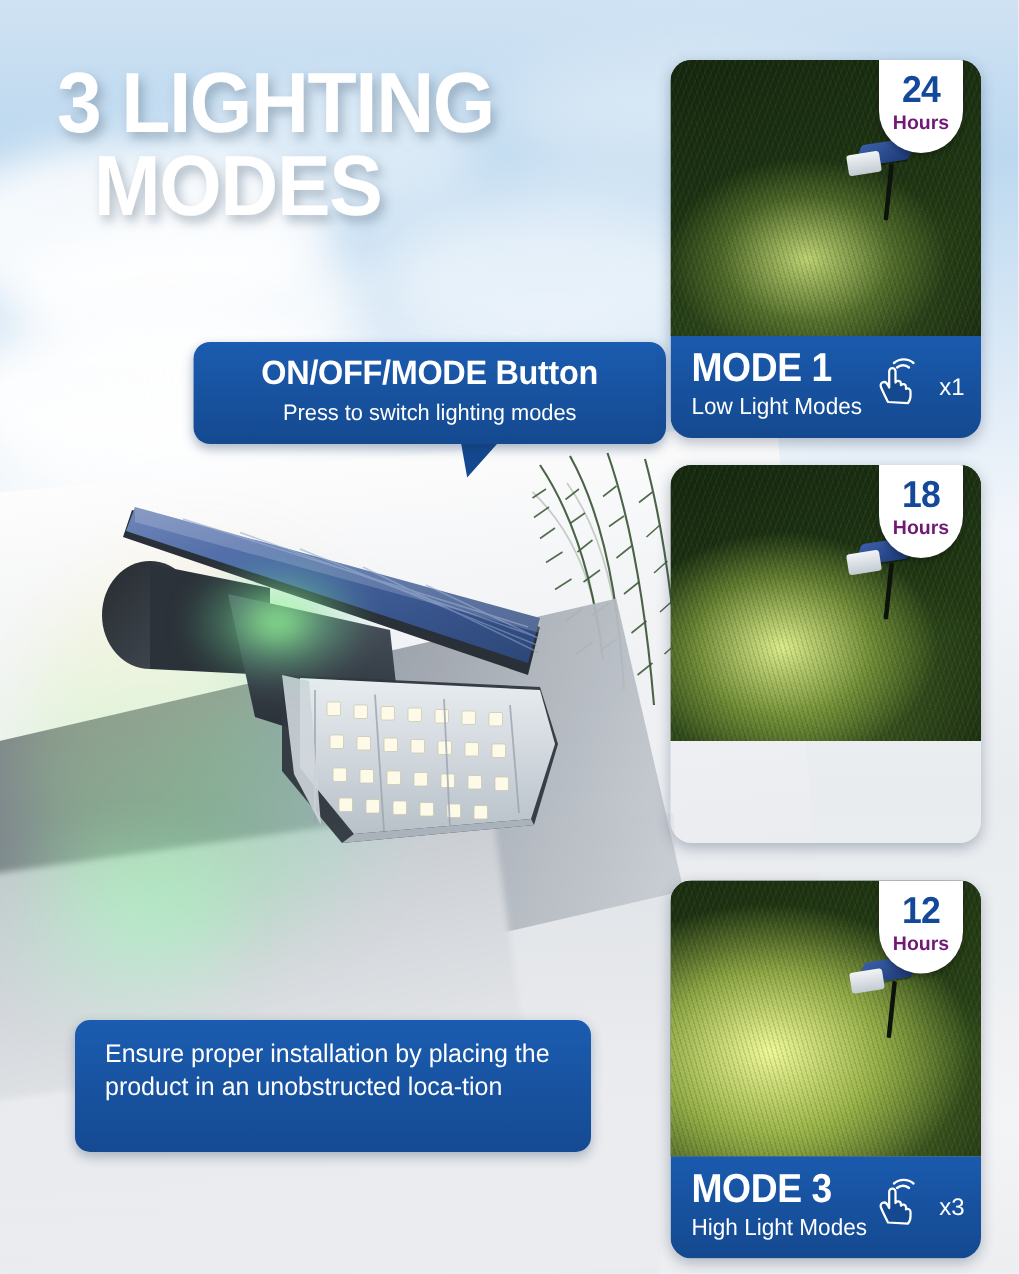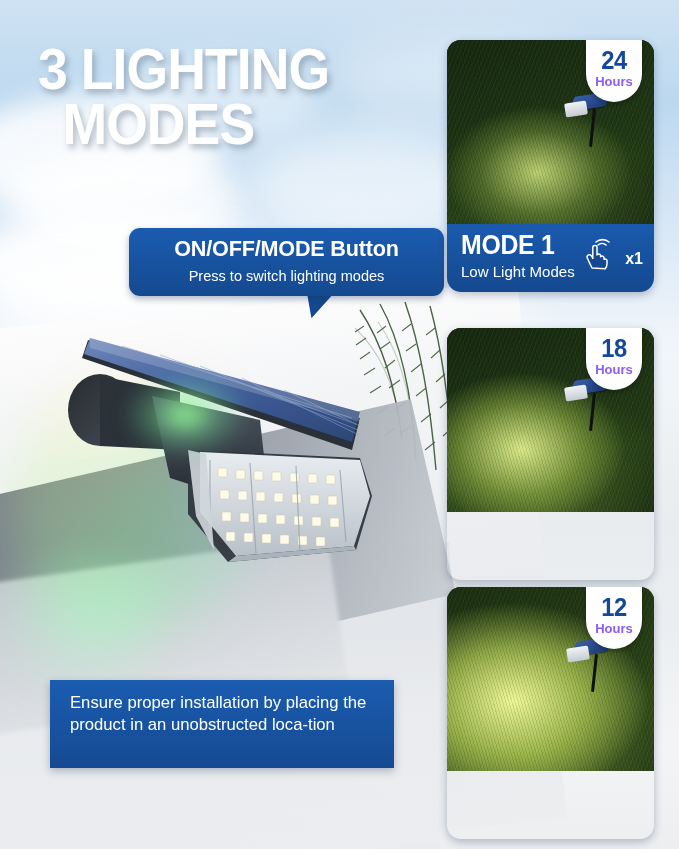--- a/index.html
+++ b/index.html
@@ -75,31 +75,31 @@
     transform:scaleX(.96);}
   .callout-t2{position:absolute;left:0;right:0;top:39px;text-align:center;
     color:#fff;font-size:15px;font-weight:400;transform:scaleX(.97);}
   .callout-tail{position:absolute;left:305px;top:293px;width:0;height:0;
     border-left:8px solid transparent;border-right:18px solid transparent;
     border-top:26px solid #14498f;transform:rotate(7deg);}
 
   
   .note{position:absolute;left:50px;top:680px;width:344px;height:88px;
     background:linear-gradient(180deg,#1b5cb0 0%,#154a92 100%);
-    border-radius:0;box-shadow:0 3px 8px rgba(20,50,90,.3);}
+    border-radius:10px;box-shadow:0 3px 8px rgba(20,50,90,.3);}
   .note p{margin:0;position:absolute;left:20px;top:12px;width:306px;
     color:#fff;font-size:17px;line-height:1.32;font-weight:400;
     transform:scaleX(.98);transform-origin:left top;}
 
   
   .card{position:absolute;left:447px;width:207px;height:252px;
     border-radius:14px;overflow:hidden;
     box-shadow:0 3px 9px rgba(40,60,90,.32);}
   #card1{top:40px;}
-  #card2{top:328px;}
+  #card2{top:310px;}
   #card3{top:587px;}
 
   .photo{position:absolute;left:0;right:0;top:0;height:184px;overflow:hidden;
     background:#14240f;}
   .grass{position:absolute;inset:0;}
   .g1{background:
      radial-gradient(ellipse 120px 86px at 44% 72%,rgba(200,220,120,.92),rgba(120,150,60,.45) 48%,rgba(26,48,18,.05) 78%),
      radial-gradient(ellipse 180px 150px at 50% 95%,rgba(90,120,50,.5),transparent 70%),
      linear-gradient(160deg,#16280f 0%,#1d3312 40%,#223a14 70%,#17290f 100%);}
   .g2{background:
@@ -128,32 +128,32 @@
     background:#0d130c;transform:rotate(6deg);border-radius:1px;}
 
   
   .badge{position:absolute;top:0;right:12px;width:56px;height:62px;
     background:#fff;border-radius:0 0 28px 28px;
     box-shadow:0 2px 5px rgba(0,0,0,.3);}
   .badge-num{position:absolute;left:0;right:0;top:6px;text-align:center;
     color:#14499a;font-weight:bold;font-size:25px;letter-spacing:-.5px;
     transform:scaleX(.95);}
   .badge-lbl{position:absolute;left:0;right:0;top:34px;text-align:center;
-    color:#8b5cf6;font-weight:bold;font-size:13px;}
+    color:#701a75;font-weight:bold;font-size:13px;}
 
   
   .foot{position:absolute;left:0;right:0;bottom:0;height:68px;
     background:linear-gradient(180deg,#1a5aae 0%,#14498f 100%);}
   .foot-title{position:absolute;left:14px;top:6px;color:#fff;
     font-weight:bold;font-size:27px;letter-spacing:-.3px;transform:scaleX(.92);
     transform-origin:left top;}
   .foot-sub{position:absolute;left:14px;top:39px;color:#fff;
     font-size:15.5px;font-weight:400;transform:scaleX(.97);transform-origin:left top;}
   .tap{position:absolute;right:42px;top:14px;width:30px;height:32px;}
-  .tapx{position:absolute;right:11px;top:26px;color:#fff;font-weight:bold;font-size:16px;}
+  .tapx{position:absolute;right:11px;top:26px;color:#fff;font-weight:normal;font-size:16px;}
 
   
   .lamp{position:absolute;left:60px;top:300px;width:380px;height:300px;}
 </style>
 </head>
 <body>
 
 <div class="canvas">
 
   <div class="bg">
@@ -344,15 +344,27 @@
       <div class="minilamp" style="left:120px;top:50px;">
         <div class="ml-panel"></div>
           <div class="ml-head"></div>
           <div class="ml-stake"></div>
       </div>
     </div>
     <div class="badge">
       <div class="badge-num">12</div>
       <div class="badge-lbl">Hours</div>
     </div>
+    <div class="foot">
+      <div class="foot-title">MODE 3</div>
+      <div class="foot-sub">High Light Modes</div>
+      <svg class="tap" viewBox="0 0 30 32">
+        <g fill="none" stroke="#fff" stroke-width="1.6" stroke-linecap="round">
+          <path d="M16 7 a6 6 0 0 1 8 0"></path>
+            <path d="M14 4 a10 10 0 0 1 13 0"></path>
+        </g>
+        <path d="M10 30 q-3-6 -4.5-9.5 q-1.2-2.6 1-3.6 q2-0.9 3.3 1.6 l1 1.9 V9.5 a2.1 2.1 0 0 1 4.2 0 V17 a1.9 1.9 0 0 1 3.6 .6 v1.2 a1.9 1.9 0 0 1 3.4 1 v1.5 a1.9 1.9 0 0 1 3 1.5 v3 q0 3-1.8 5 z" fill="#14498f" stroke="#fff" stroke-width="1.5" stroke-linejoin="round"></path>
+      </svg>
+      <div class="tapx">x3</div>
+    </div>
   </div>
 
 </div>
 
 </body></html>

